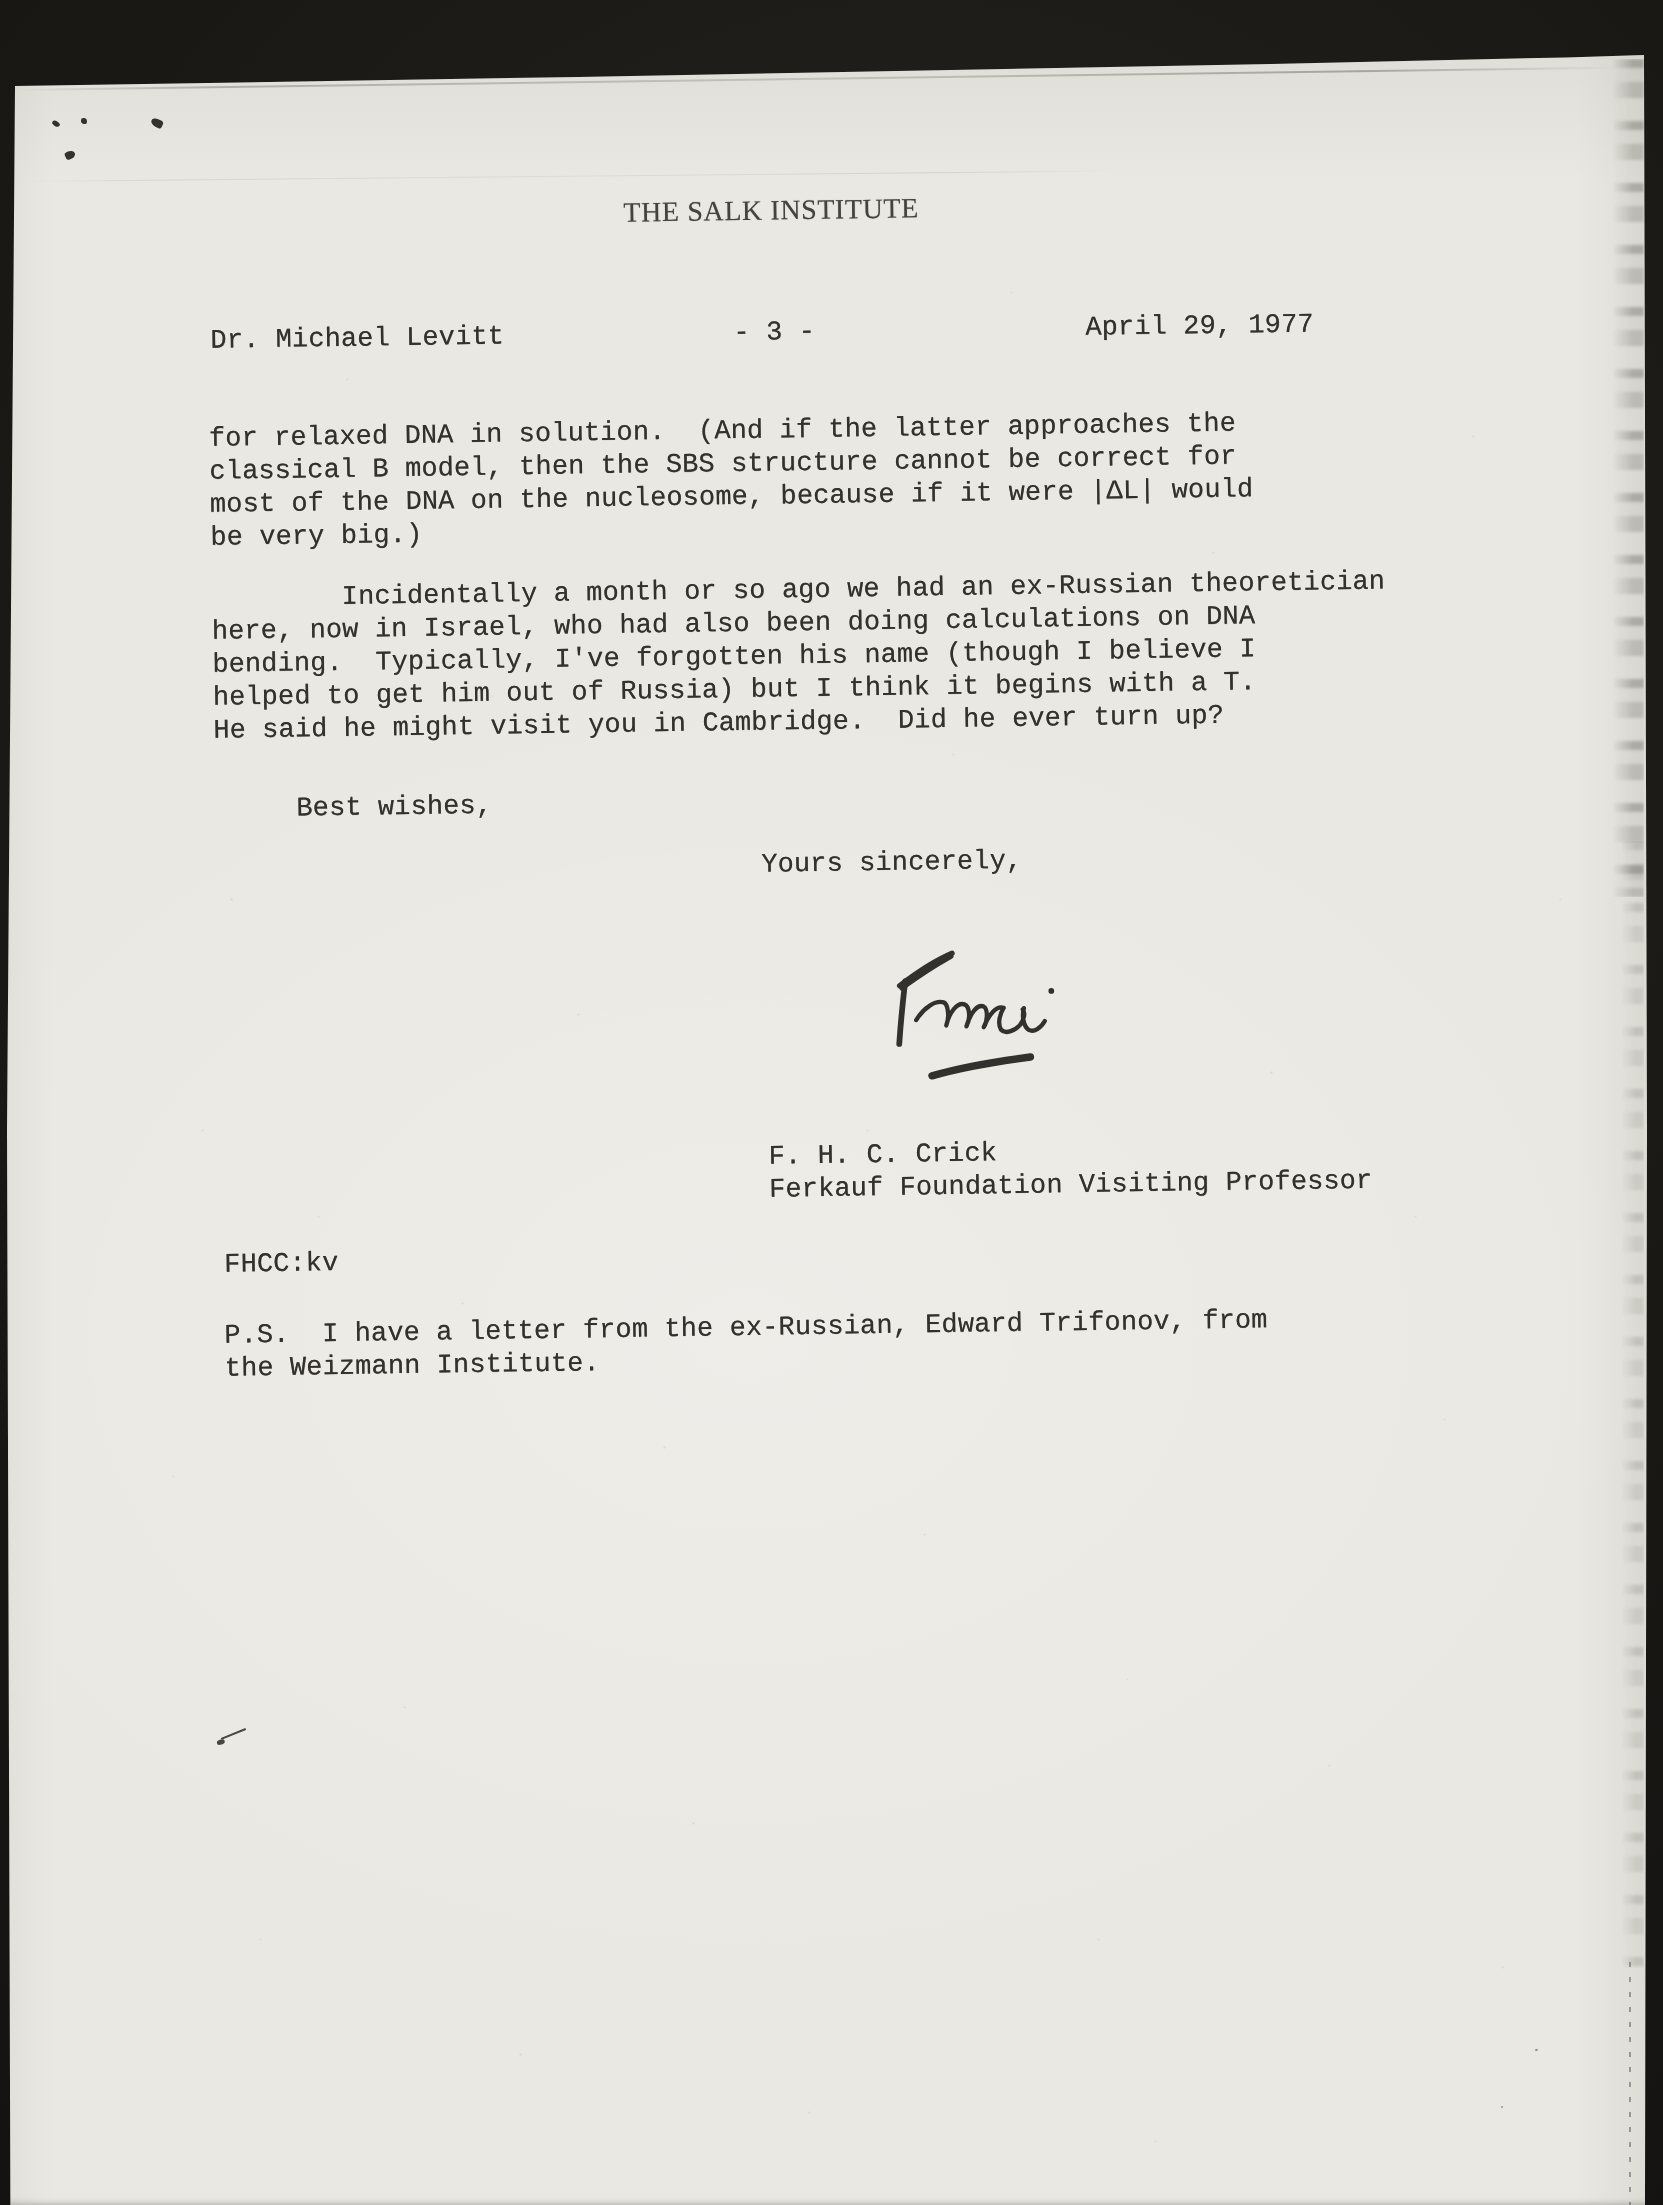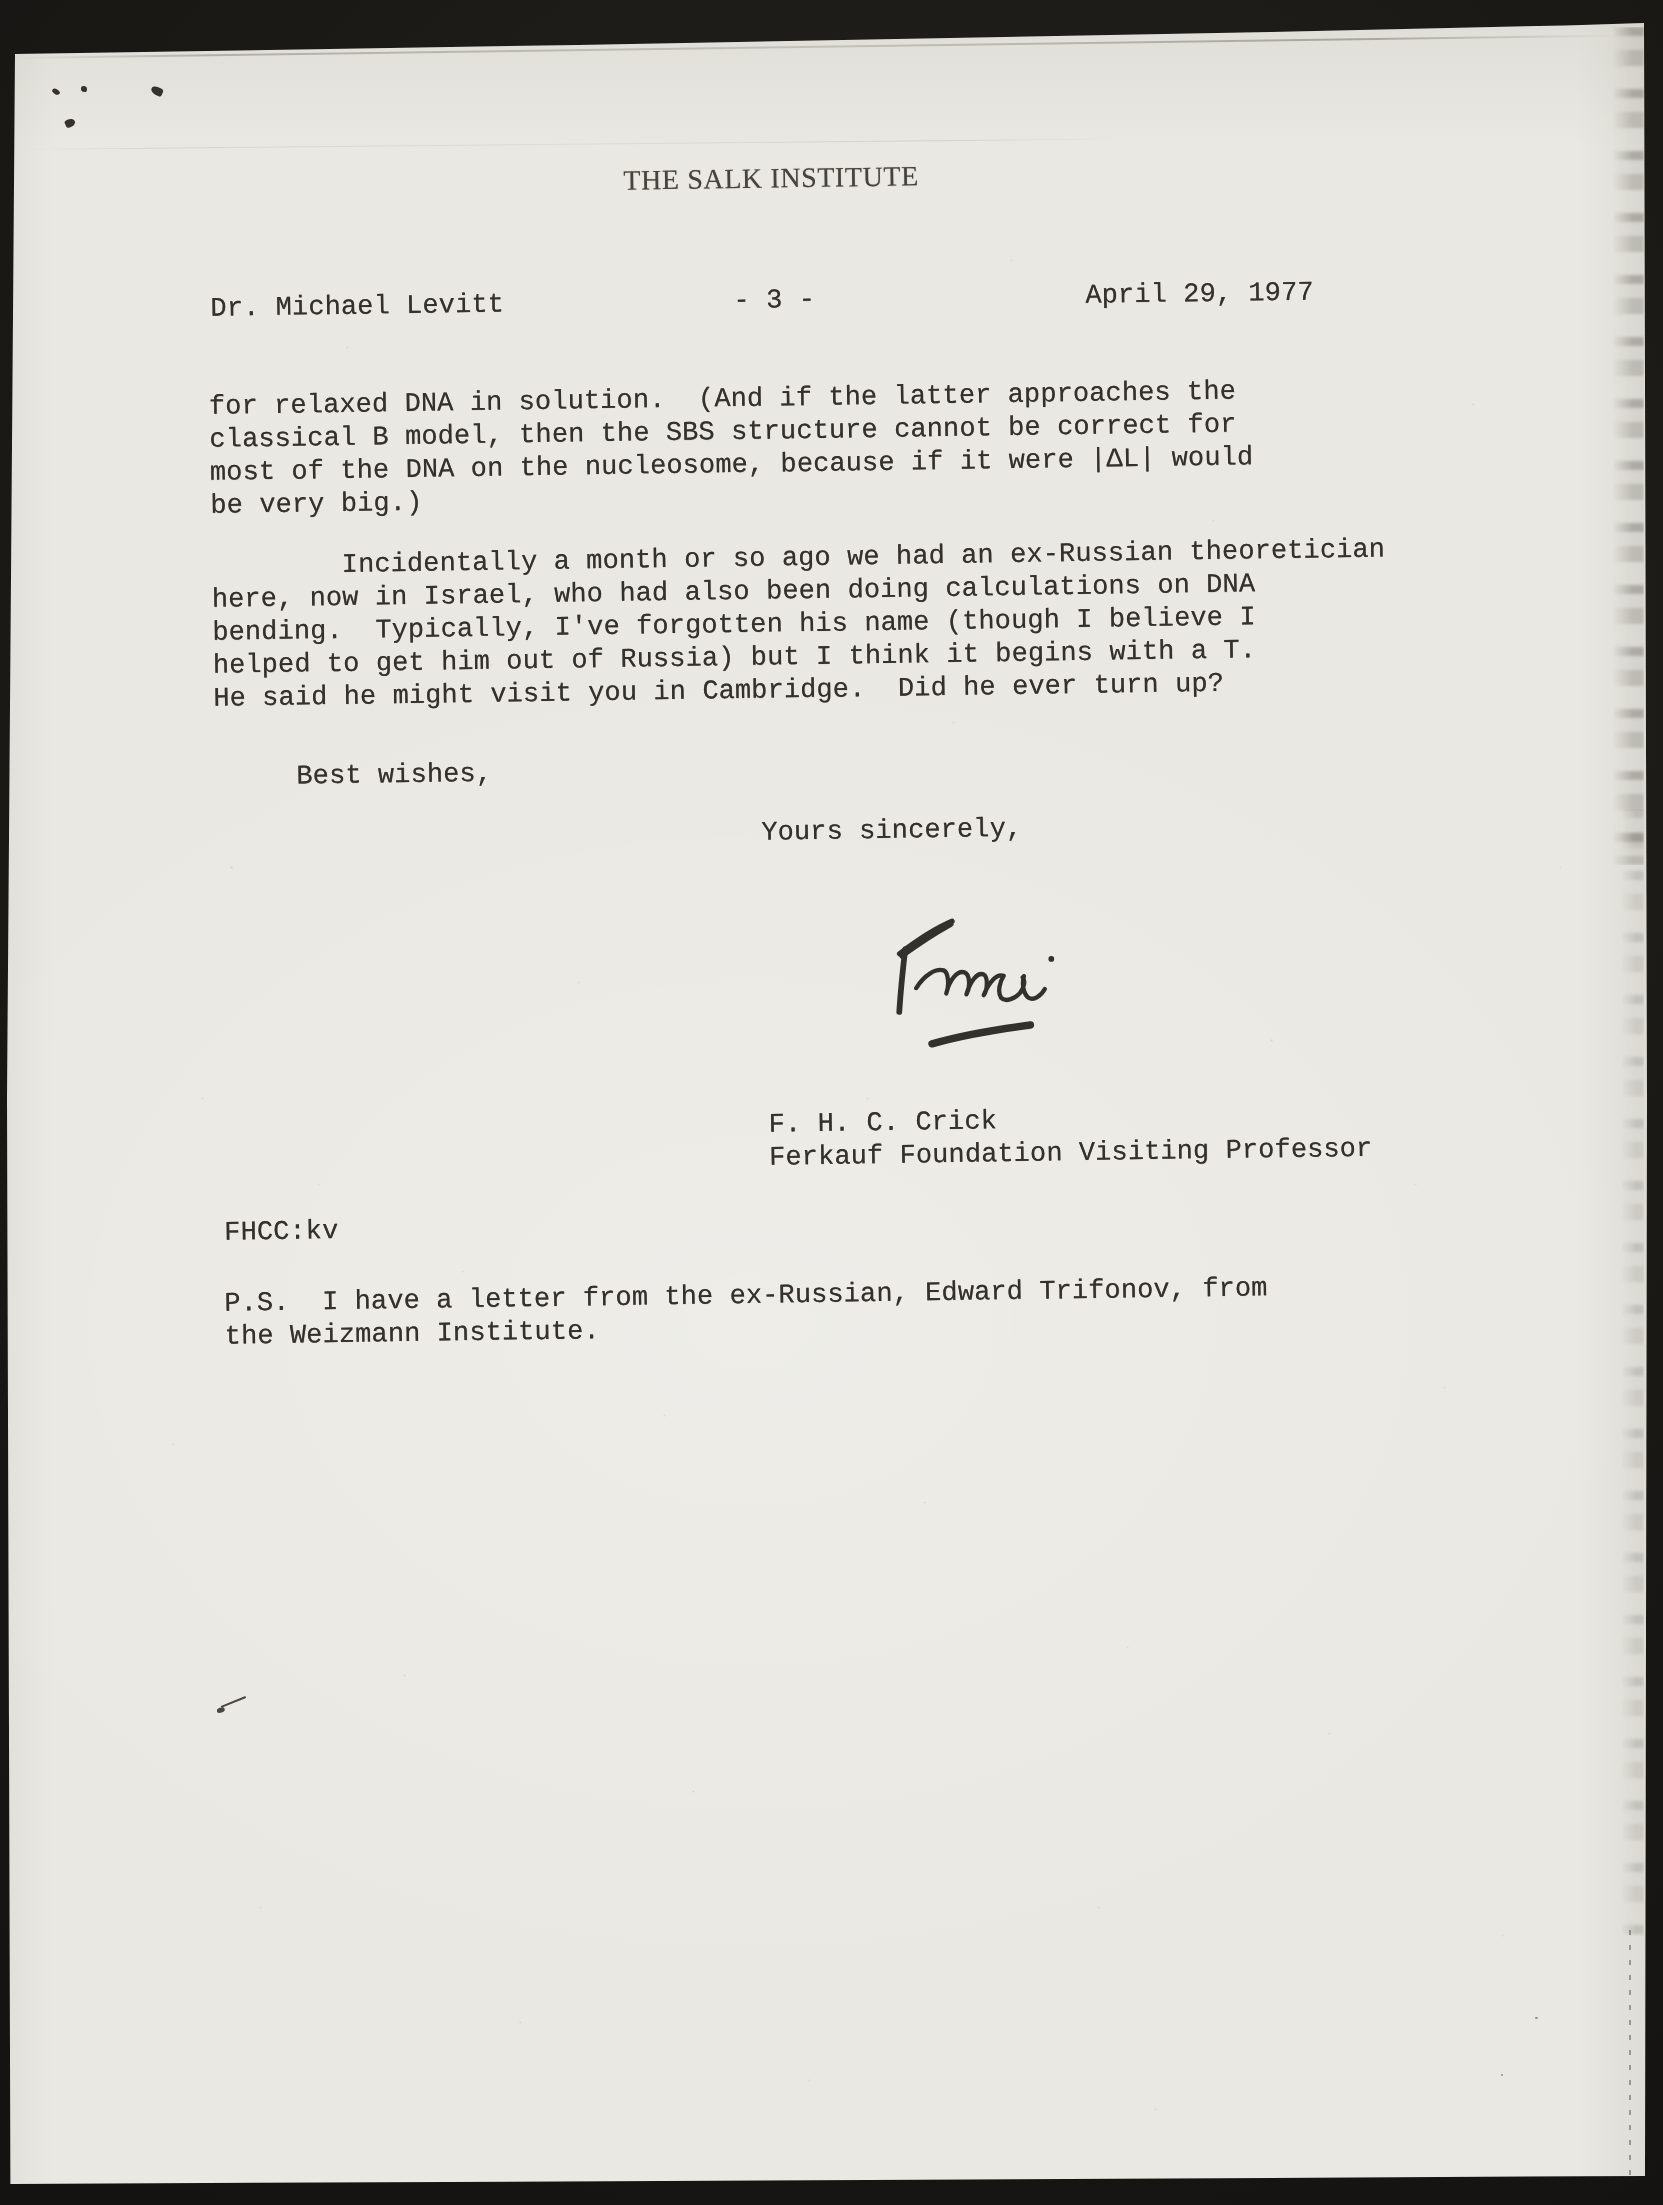--- a/index.html
+++ b/index.html
@@ -17,20 +17,21 @@
       linear-gradient(to bottom, rgba(150,147,138,0.14), rgba(150,147,138,0) 150px),
       linear-gradient(to left, rgba(138,135,126,0.16), rgba(138,135,126,0) 87px),
       linear-gradient(to right, rgba(138,135,126,0.10), rgba(138,135,126,0) 52px),
       #e9e8e2;
     clip-path:polygon(15px 54px,578px 45px,1271px 32px,1566px 25.4px,1644px 23px,1647px 1098px,1645px 2176px,867px 2180px,10.4px 2184px,7px 1098px);
     box-shadow:
       inset 0 7px 9.2px -5.2px rgba(90,86,76,.55),
       inset -9.2px 0 11.6px -7.5px rgba(90,86,76,.5),
       inset 0 -5.2px 7px -4.6px rgba(90,86,76,.35),
       inset 7px 0 7px -5.2px rgba(90,86,76,.3);
+    margin-top: 32px;
   }
   .content{
     position:absolute;inset:0;
     transform:rotate(-0.85deg);
     transform-origin:809px 809px;
     color:#34312d;
   }
   .tline{
     position:absolute;
     font-size:27px;

